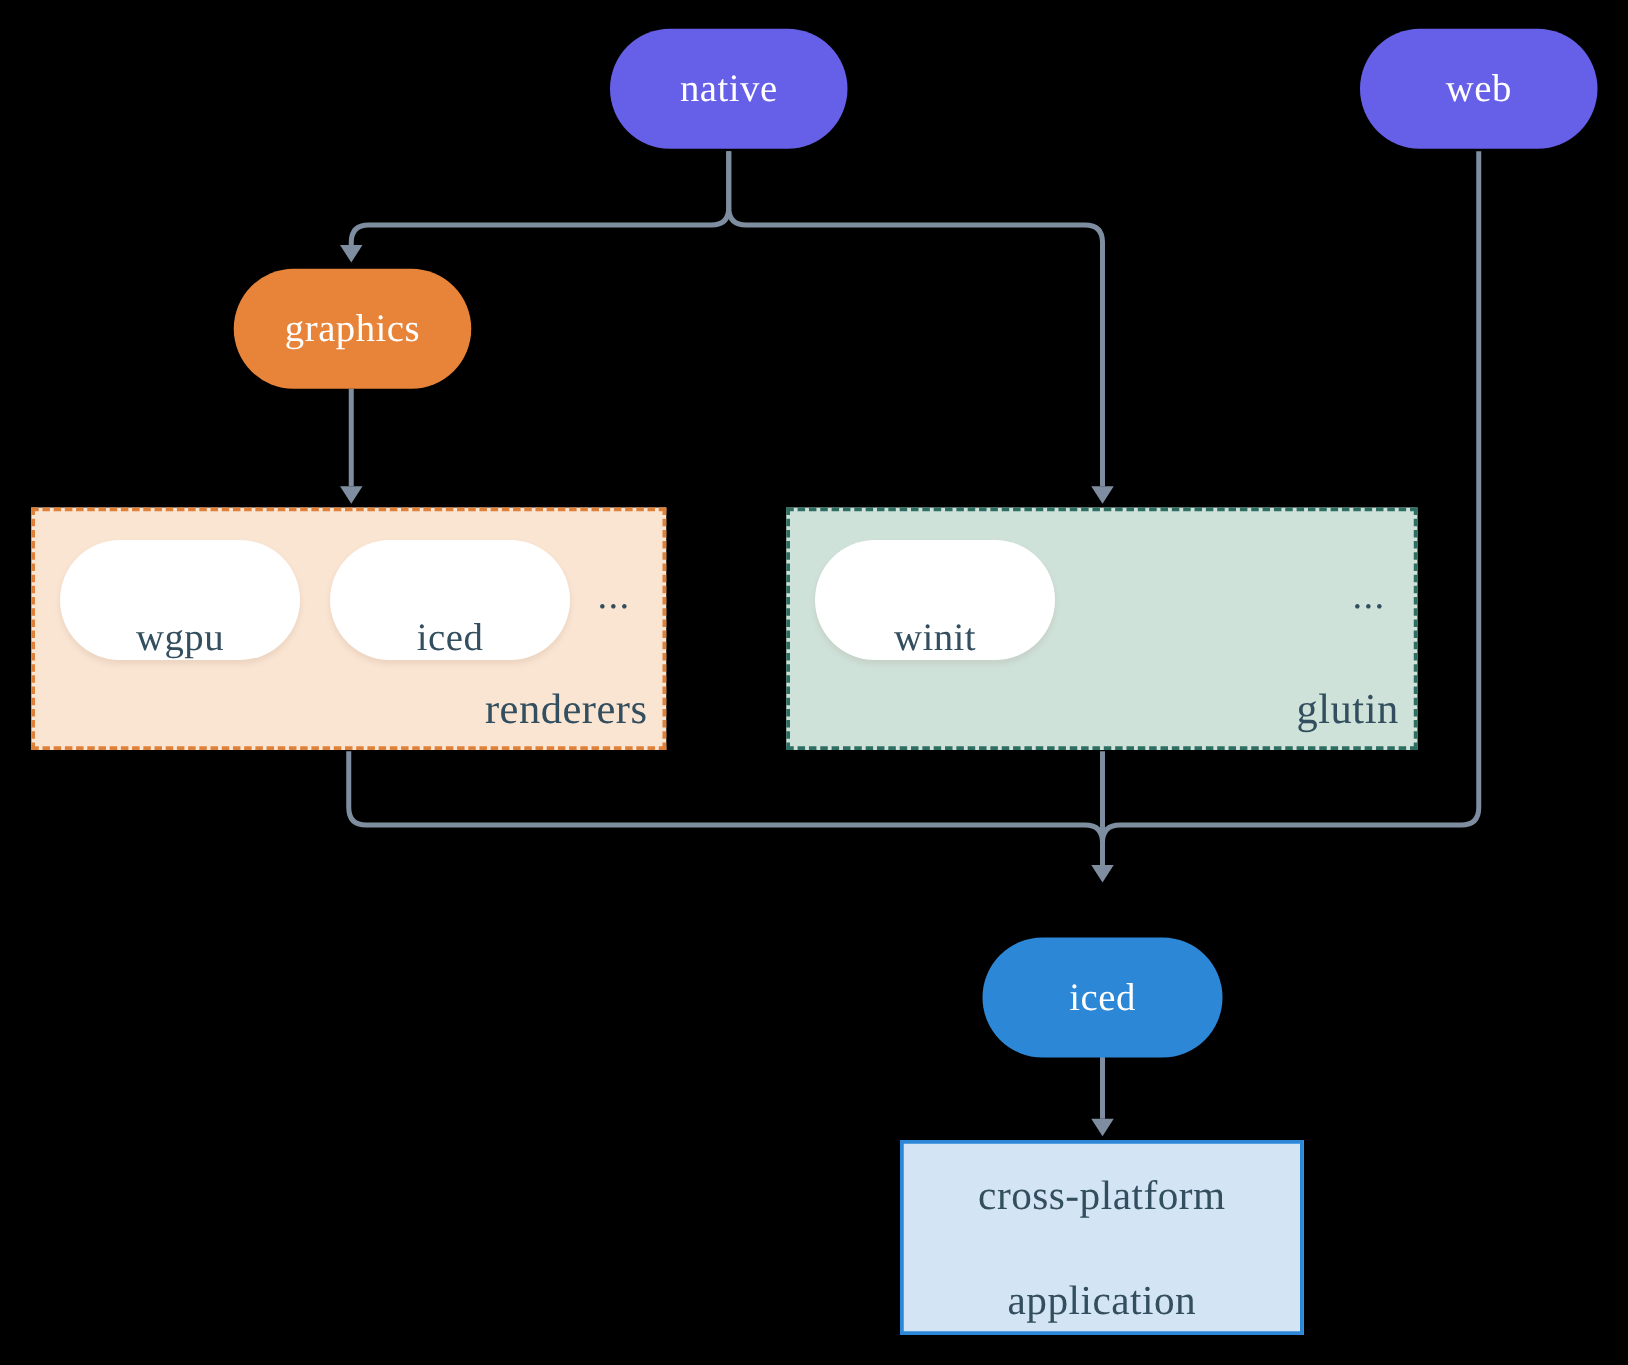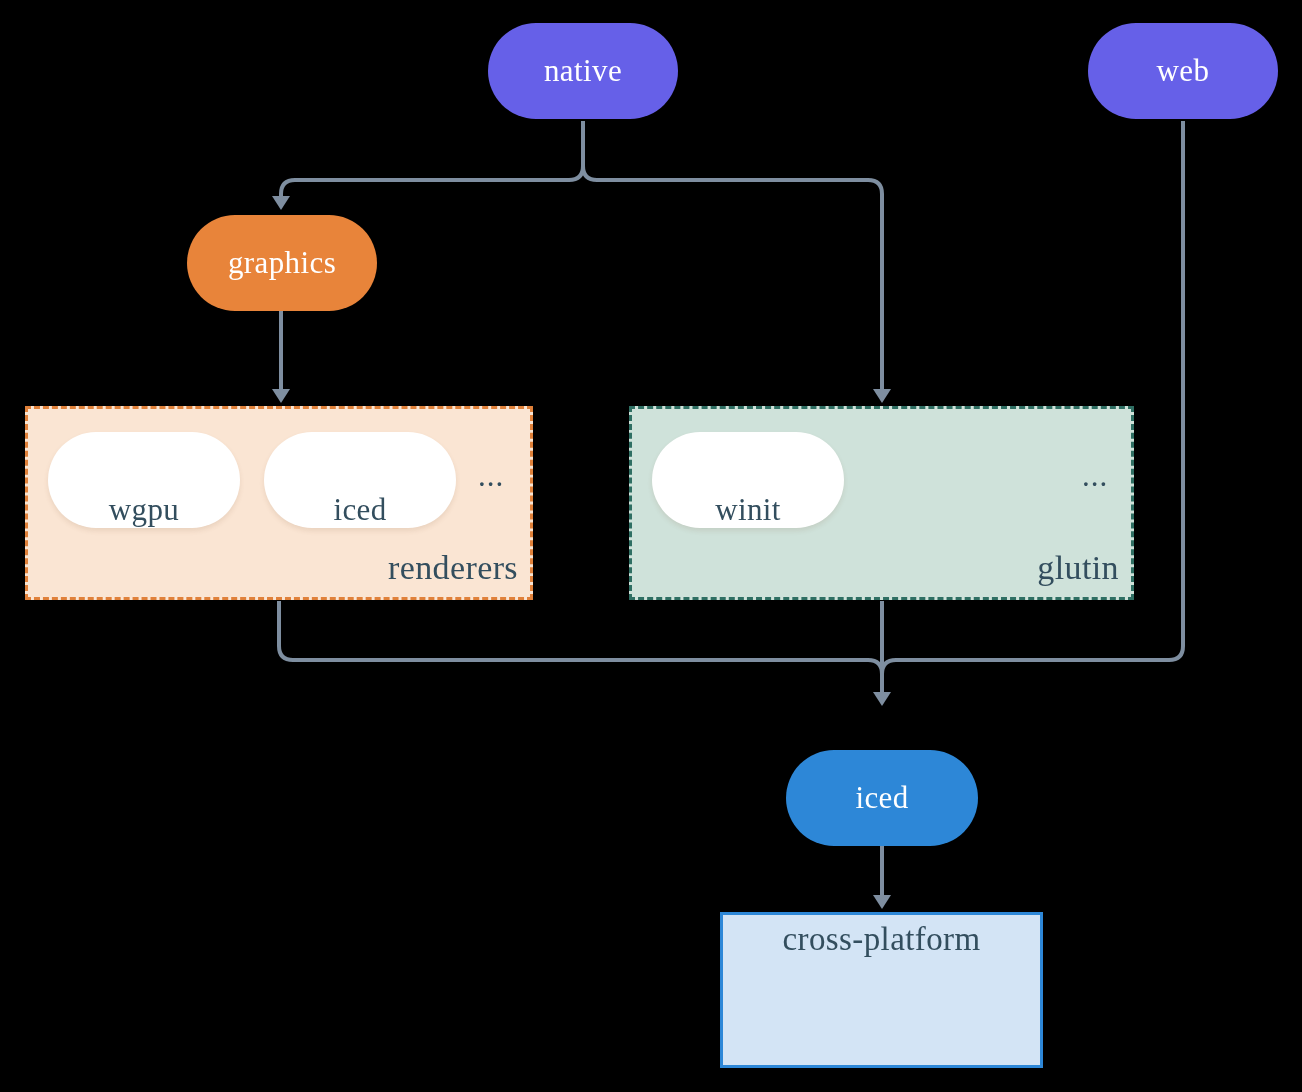--- a/index.html
+++ b/index.html
@@ -63,21 +63,21 @@
     font-size: 31px; color: var(--dark-text);
     letter-spacing: 1px;
   }
 
   .appbox {
     position: absolute;
     left: 720px; top: 912px; width: 323px; height: 156px;
     background: var(--app-fill);
     border: 3px solid var(--app-border);
     display: flex; flex-direction: column;
-    align-items: center; justify-content: flex-start;
+    align-items: center; justify-content: flex-end;
     color: var(--dark-text);
     font-size: 33px; line-height: 48px; letter-spacing: 0.4px;
     text-align: center;
     gap: 36px;
   }
 
   
   .n-native   { left: 488px;  top: 23px;  width: 190px; height: 96px; }
   .n-web      { left: 1088px; top: 23px;  width: 190px; height: 96px; }
   .n-graphics { left: 187px;  top: 215px; width: 190px; height: 96px; }
@@ -141,15 +141,16 @@
     <span>winit</span>
   </div>
   <span class="ellipsis e-shells">...</span>
 
   <div class="pill blue n-iced">
     <span>iced</span>
   </div>
 
   <div class="appbox">
     <span>cross-platform</span>
+    <span>application</span>
   </div>
 
 </div>
 
 </body></html>

